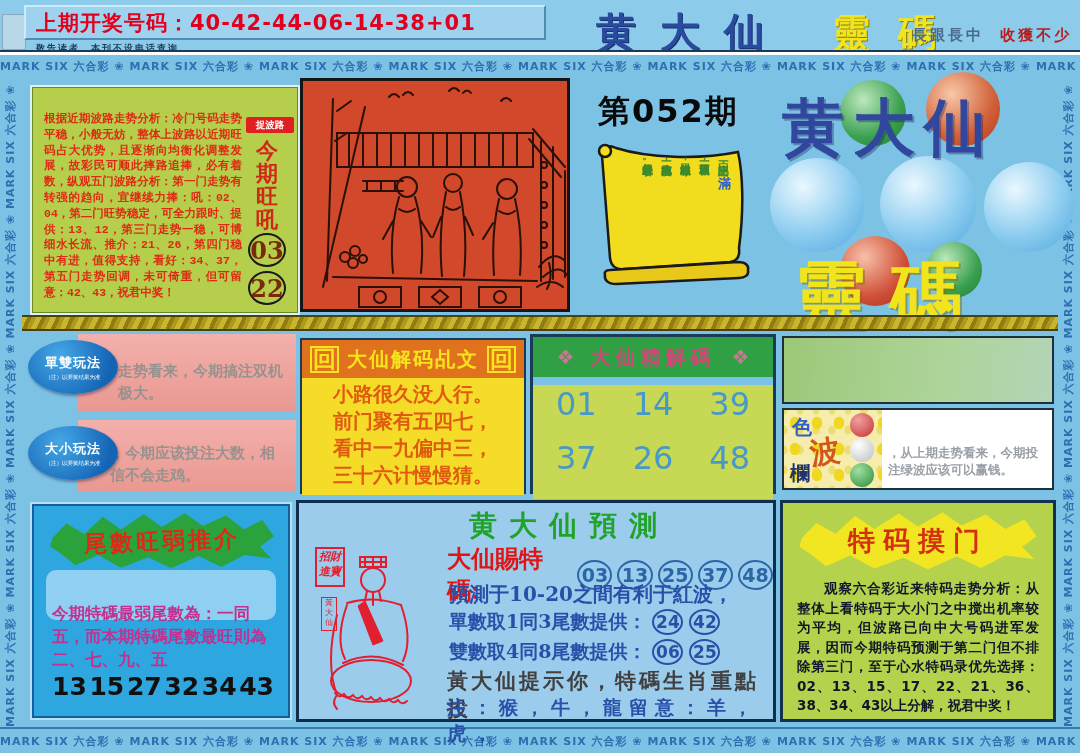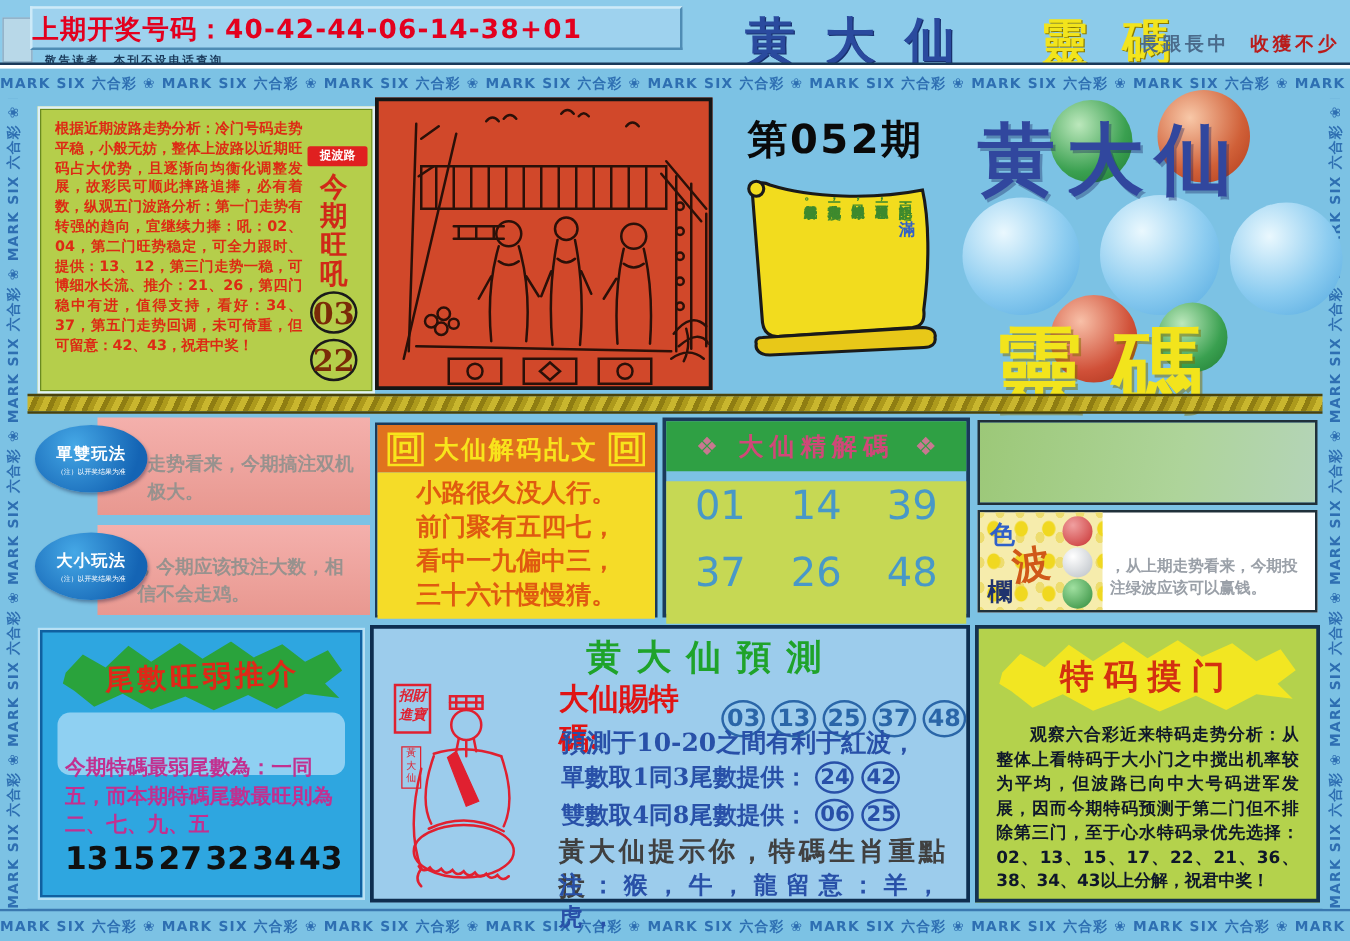--- a/index.html
+++ b/index.html
@@ -33,21 +33,21 @@
         color:#fff;display:flex;flex-direction:column;align-items:center;justify-content:center;
         text-align:center;box-shadow:1px 2px 3px rgba(0,0,40,.35);}
 </style>
 </head>
 <body>
 
 <div id="page">
 
   <div class="abs" style="left:0;top:0;width:1080px;height:55px;background:#8CCBEA;">
     <div class="abs" style="left:2px;top:14px;width:22px;height:34px;background:#B8D8E8;border:1px solid #88A8C0;"></div>
-    <div class="abs" style="left:24px;top:5px;width:522px;height:35px;background:#9ED2EE;border-top:2px solid #CDEAF8;border-left:2px solid #CDEAF8;border-right:2px solid #4E8CB4;border-bottom:2px solid #4E8CB4;display:flex;align-items:center;box-sizing:border-box;">
+    <div class="abs" style="left:24px;top:5px;width:522px;height:35px;background:#9ED2EE;border-top:2px solid #CDEAF8;border-left:2px solid #CDEAF8;border-right:2px solid #4E8CB4;border-bottom:2px solid #4E8CB4;display:flex;align-items:center;padding-left:10px;box-sizing:border-box;">
       <span style="color:#E3001E;font-weight:bold;font-size:21px;letter-spacing:1px;">上期开奖号码：40-42-44-06-14-38+01</span>
     </div>
     <div class="abs" style="left:36px;top:42px;font-size:9px;color:#1A3A5A;letter-spacing:2px;font-weight:bold;">敬告读者　本刊不设电话查询</div>
     <div class="abs serif" style="left:596px;top:5px;font-size:40px;font-weight:bold;color:#2A4A9E;letter-spacing:24px;text-shadow:1px 1px 0 #18306E;">黄大仙</div>
     <div class="abs serif" style="left:832px;top:8px;font-size:38px;font-weight:bold;color:#F2E41C;letter-spacing:28px;text-shadow:1px 1px 0 #8A7A00;">靈碼</div>
     <div class="abs" style="left:912px;top:26px;font-size:15px;font-weight:bold;letter-spacing:3px;white-space:nowrap;">
       <span style="color:#4A6A8A;">長跟長中</span>
       <span style="color:#b91c1c;margin-left:8px;">收獲不少</span>
     </div>
     <div class="abs" style="left:0;top:50px;width:1080px;height:2px;background:#1A3A5A;"></div>
@@ -57,21 +57,21 @@
   <div class="bstrip" style="left:0;top:55px;width:1080px;height:24px;line-height:24px;">MARK SIX 六合彩 ❀  MARK SIX 六合彩 ❀  MARK SIX 六合彩 ❀  MARK SIX 六合彩 ❀  MARK SIX 六合彩 ❀  MARK SIX 六合彩 ❀  MARK SIX 六合彩 ❀  MARK SIX 六合彩 ❀  MARK SIX 六合彩 ❀  MARK SIX 六合彩 ❀  MARK SIX 六合彩 ❀  MARK SIX 六合彩 ❀  MARK SIX 六合彩 ❀  MARK SIX 六合彩 ❀  MARK SIX 六合彩 ❀  MARK SIX 六合彩 ❀  MARK SIX 六合彩 ❀  MARK SIX 六合彩 ❀  MARK SIX 六合彩 ❀  MARK SIX 六合彩 ❀  MARK SIX 六合彩 ❀  MARK SIX 六合彩 ❀  MARK SIX 六合彩 ❀  MARK SIX 六合彩 ❀  MARK SIX 六合彩 ❀  MARK SIX 六合彩 ❀  MARK SIX 六合彩 ❀  MARK SIX 六合彩 ❀  MARK SIX 六合彩 ❀  MARK SIX 六合彩 ❀  MARK SIX 六合彩 ❀  MARK SIX 六合彩 ❀  MARK SIX 六合彩 ❀  MARK SIX 六合彩 ❀  MARK SIX 六合彩 ❀  MARK SIX 六合彩 ❀  MARK SIX 六合彩 ❀  MARK SIX 六合彩 ❀  MARK SIX 六合彩 ❀  MARK SIX 六合彩 ❀  </div>
   <div class="bstrip" style="left:0;top:727px;width:1080px;height:26px;line-height:26px;border-top:2px solid #3A78B0;">MARK SIX 六合彩 ❀  MARK SIX 六合彩 ❀  MARK SIX 六合彩 ❀  MARK SIX 六合彩 ❀  MARK SIX 六合彩 ❀  MARK SIX 六合彩 ❀  MARK SIX 六合彩 ❀  MARK SIX 六合彩 ❀  MARK SIX 六合彩 ❀  MARK SIX 六合彩 ❀  MARK SIX 六合彩 ❀  MARK SIX 六合彩 ❀  MARK SIX 六合彩 ❀  MARK SIX 六合彩 ❀  MARK SIX 六合彩 ❀  MARK SIX 六合彩 ❀  MARK SIX 六合彩 ❀  MARK SIX 六合彩 ❀  MARK SIX 六合彩 ❀  MARK SIX 六合彩 ❀  MARK SIX 六合彩 ❀  MARK SIX 六合彩 ❀  MARK SIX 六合彩 ❀  MARK SIX 六合彩 ❀  MARK SIX 六合彩 ❀  MARK SIX 六合彩 ❀  MARK SIX 六合彩 ❀  MARK SIX 六合彩 ❀  MARK SIX 六合彩 ❀  MARK SIX 六合彩 ❀  MARK SIX 六合彩 ❀  MARK SIX 六合彩 ❀  MARK SIX 六合彩 ❀  MARK SIX 六合彩 ❀  MARK SIX 六合彩 ❀  MARK SIX 六合彩 ❀  MARK SIX 六合彩 ❀  MARK SIX 六合彩 ❀  MARK SIX 六合彩 ❀  MARK SIX 六合彩 ❀  </div>
   <div class="vwrap" style="left:0;top:79px;width:22px;height:648px;">
     <div class="vtextstrip">MARK SIX 六合彩 ❀  MARK SIX 六合彩 ❀  MARK SIX 六合彩 ❀  MARK SIX 六合彩 ❀  MARK SIX 六合彩 ❀  MARK SIX 六合彩 ❀  MARK SIX 六合彩 ❀  MARK SIX 六合彩 ❀  MARK SIX 六合彩 ❀  MARK SIX 六合彩 ❀  MARK SIX 六合彩 ❀  MARK SIX 六合彩 ❀  MARK SIX 六合彩 ❀  MARK SIX 六合彩 ❀  MARK SIX 六合彩 ❀  MARK SIX 六合彩 ❀  MARK SIX 六合彩 ❀  MARK SIX 六合彩 ❀  MARK SIX 六合彩 ❀  MARK SIX 六合彩 ❀  MARK SIX 六合彩 ❀  MARK SIX 六合彩 ❀  MARK SIX 六合彩 ❀  MARK SIX 六合彩 ❀  MARK SIX 六合彩 ❀  MARK SIX 六合彩 ❀  MARK SIX 六合彩 ❀  MARK SIX 六合彩 ❀  MARK SIX 六合彩 ❀  MARK SIX 六合彩 ❀  MARK SIX 六合彩 ❀  MARK SIX 六合彩 ❀  MARK SIX 六合彩 ❀  MARK SIX 六合彩 ❀  MARK SIX 六合彩 ❀  MARK SIX 六合彩 ❀  MARK SIX 六合彩 ❀  MARK SIX 六合彩 ❀  MARK SIX 六合彩 ❀  MARK SIX 六合彩 ❀  </div>
   </div>
   <div class="vwrap" style="left:1058px;top:79px;width:22px;height:648px;">
     <div class="vtextstrip">MARK SIX 六合彩 ❀  MARK SIX 六合彩 ❀  MARK SIX 六合彩 ❀  MARK SIX 六合彩 ❀  MARK SIX 六合彩 ❀  MARK SIX 六合彩 ❀  MARK SIX 六合彩 ❀  MARK SIX 六合彩 ❀  MARK SIX 六合彩 ❀  MARK SIX 六合彩 ❀  MARK SIX 六合彩 ❀  MARK SIX 六合彩 ❀  MARK SIX 六合彩 ❀  MARK SIX 六合彩 ❀  MARK SIX 六合彩 ❀  MARK SIX 六合彩 ❀  MARK SIX 六合彩 ❀  MARK SIX 六合彩 ❀  MARK SIX 六合彩 ❀  MARK SIX 六合彩 ❀  MARK SIX 六合彩 ❀  MARK SIX 六合彩 ❀  MARK SIX 六合彩 ❀  MARK SIX 六合彩 ❀  MARK SIX 六合彩 ❀  MARK SIX 六合彩 ❀  MARK SIX 六合彩 ❀  MARK SIX 六合彩 ❀  MARK SIX 六合彩 ❀  MARK SIX 六合彩 ❀  MARK SIX 六合彩 ❀  MARK SIX 六合彩 ❀  MARK SIX 六合彩 ❀  MARK SIX 六合彩 ❀  MARK SIX 六合彩 ❀  MARK SIX 六合彩 ❀  MARK SIX 六合彩 ❀  MARK SIX 六合彩 ❀  MARK SIX 六合彩 ❀  MARK SIX 六合彩 ❀  </div>
   </div>
 
   <div class="abs" style="left:30px;top:85px;width:266px;height:226px;background:#B5CE4B;border:2px solid #DFF0F8;box-shadow:inset 0 0 0 1px #6A8A20;overflow:hidden;">
-    <div class="abs" style="left:12px;top:8px;width:198px;height:212px;color:#DD2A14;font-size:11.5px;line-height:15.8px;font-weight:bold;text-align:justify;overflow:hidden;">根据近期波路走势分析：冷门号码走势平稳，小般无妨，整体上波路以近期旺码占大优势，且逐渐向均衡化调整发展，故彩民可顺此摔路追捧，必有着数，纵观五门波路分析：第一门走势有转强的趋向，宜继续力捧：吼：02、04，第二门旺势稳定，可全力跟时、提供：13、12，第三门走势一稳，可博细水长流、推介：21、26，第四门稳中有进，值得支持，看好：34、37，第五门走势回调，未可倚重，但可留意：42、43，祝君中奖！</div>
+    <div class="abs" style="left:12px;top:24px;width:198px;height:212px;color:#DD2A14;font-size:11.5px;line-height:15.8px;font-weight:bold;text-align:justify;overflow:hidden;font-family:Liberation Mono, monospace;">根据近期波路走势分析：冷门号码走势平稳，小般无妨，整体上波路以近期旺码占大优势，且逐渐向均衡化调整发展，故彩民可顺此摔路追捧，必有着数，纵观五门波路分析：第一门走势有转强的趋向，宜继续力捧：吼：02、04，第二门旺势稳定，可全力跟时、提供：13、12，第三门走势一稳，可博细水长流、推介：21、26，第四门稳中有进，值得支持，看好：34、37，第五门走势回调，未可倚重，但可留意：42、43，祝君中奖！</div>
     <div class="abs" style="left:214px;top:30px;width:48px;height:16px;background:#E02020;color:#fff;font-size:9.5px;font-weight:bold;text-align:center;line-height:16px;border-radius:2px;">捉波路</div>
     <div class="abs serif" style="left:222px;top:52px;width:26px;font-size:22px;line-height:23px;color:#D02818;font-weight:bold;word-break:break-all;text-align:center;">今期旺吼</div>
     <div class="circ abs serif" style="left:216px;top:146px;width:38px;height:34px;border:2px solid #1A1A1A;color:#7A2A08;font-size:24px;">03</div>
     <div class="circ abs serif" style="left:216px;top:184px;width:38px;height:34px;border:2px solid #1A1A1A;color:#7A2A08;font-size:24px;">22</div>
   </div>
 
   <div class="abs" style="left:300px;top:78px;width:270px;height:234px;background:#D1482A;border:3px solid #151515;box-sizing:border-box;">
     <svg width="264" height="228" viewBox="0 0 264 228" style="position:absolute;left:0;top:0;">
       <g stroke="#2B1008" stroke-width="2" fill="none" stroke-linecap="round">
         <path d="M86,16 q5,-6 10,0 M100,14 q5,-6 10,0 M146,10 q5,-6 10,0 M160,12 q4,-5 8,0 M198,20 q5,-6 10,0"></path>

